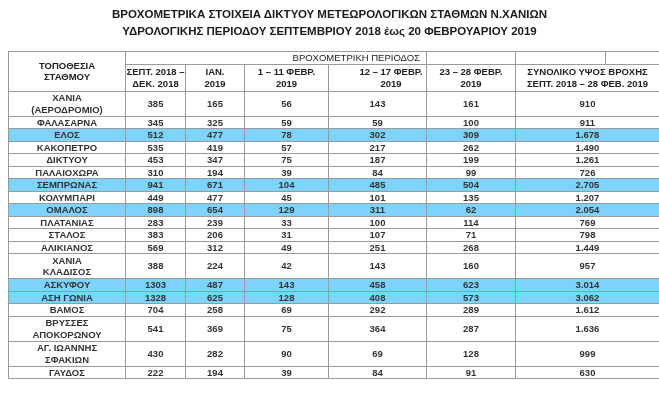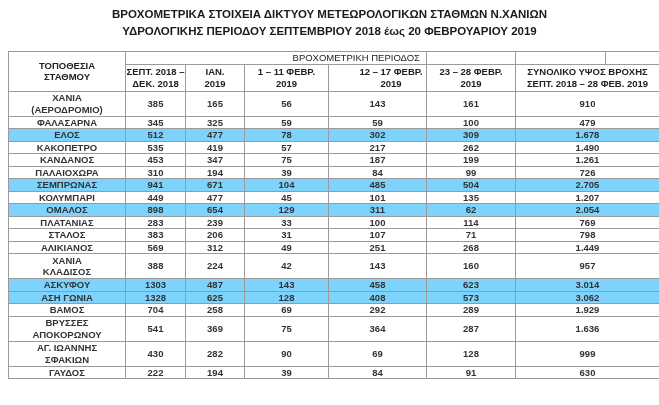--- a/index.html
+++ b/index.html
@@ -84,21 +84,21 @@
       </tr>
       <tr class="data">
         <td>
           <div>ΦΑΛΑΣΑΡΝΑ</div>
         </td>
         <td>345</td>
         <td>325</td>
         <td>59</td>
         <td>59</td>
         <td>100</td>
-        <td colspan="2">479</td>
+        <td colspan="2">911</td>
       </tr>
       <tr class="data hl">
         <td>
           <div>ΕΛΟΣ</div>
         </td>
         <td>512</td>
         <td>477</td>
         <td>78</td>
         <td>302</td>
         <td>309</td>
@@ -110,21 +110,21 @@
         </td>
         <td>535</td>
         <td>419</td>
         <td>57</td>
         <td>217</td>
         <td>262</td>
         <td colspan="2">1.490</td>
       </tr>
       <tr class="data">
         <td>
-          <div>ΚΑΝΔΑΝΟΣ</div>
+          <div>ΔΙΚΤΥΟΥ</div>
         </td>
         <td>453</td>
         <td>347</td>
         <td>75</td>
         <td>187</td>
         <td>199</td>
         <td colspan="2">1.261</td>
       </tr>
       <tr class="data">
         <td>
@@ -239,21 +239,21 @@
       </tr>
       <tr class="data">
         <td>
           <div>ΒΑΜΟΣ</div>
         </td>
         <td>704</td>
         <td>258</td>
         <td>69</td>
         <td>292</td>
         <td>289</td>
-        <td colspan="2">1.929</td>
+        <td colspan="2">1.612</td>
       </tr>
       <tr class="data two">
         <td>
           <div>ΒΡΥΣΣΕΣ</div>
           <div>ΑΠΟΚΟΡΩΝΟΥ</div>
         </td>
         <td>541</td>
         <td>369</td>
         <td>75</td>
         <td>364</td>

